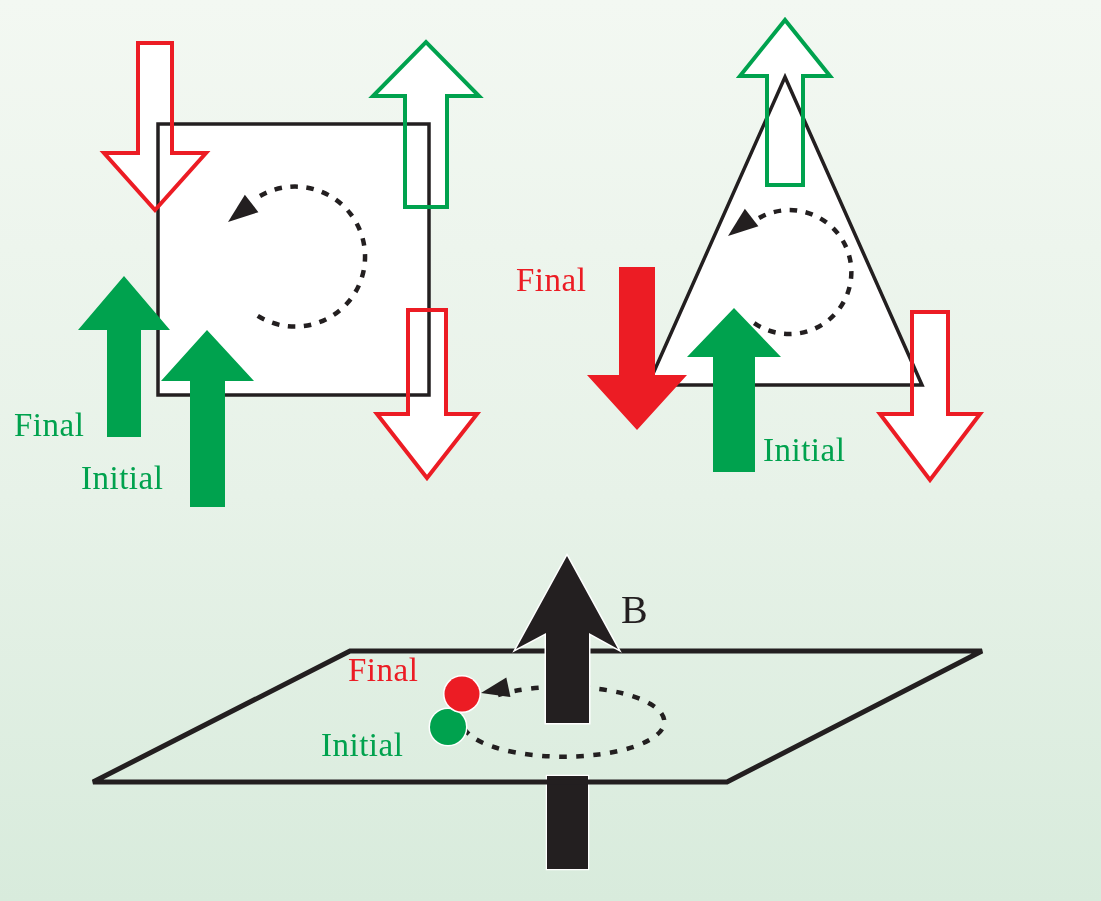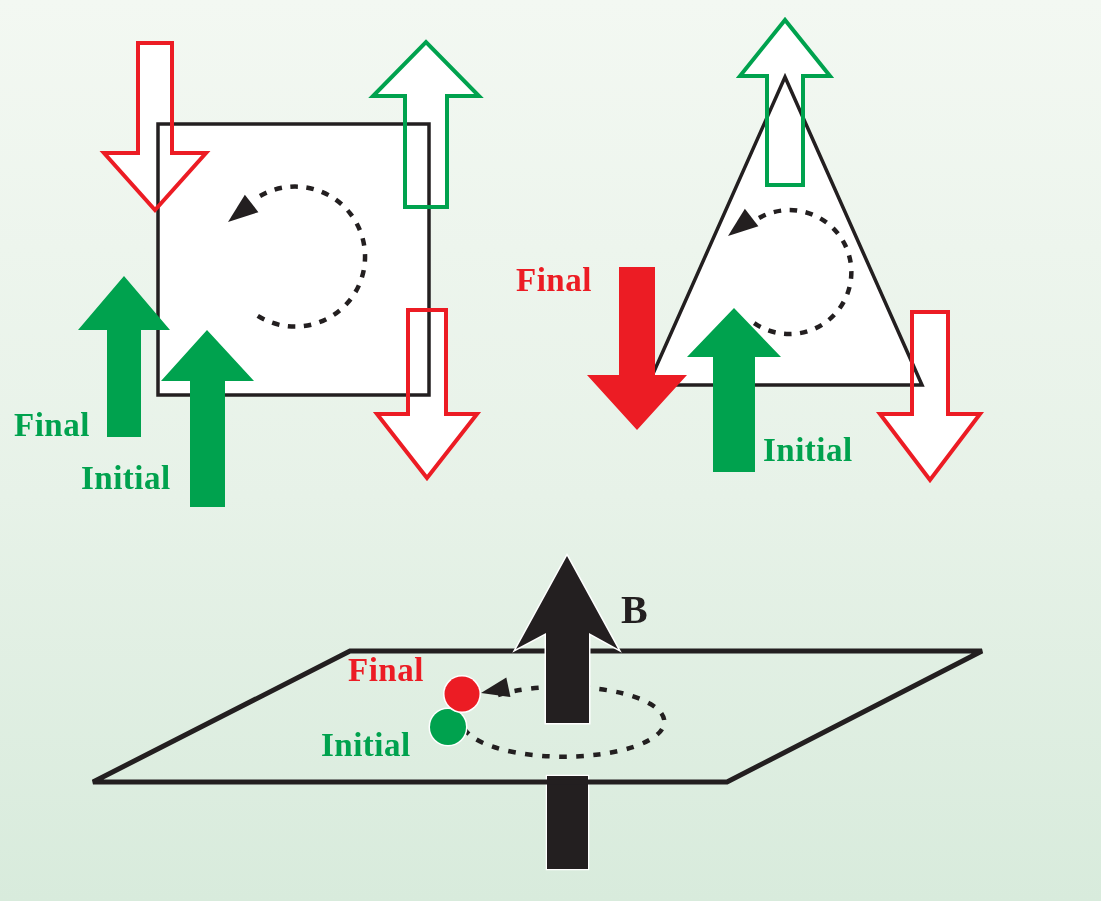--- a/index.html
+++ b/index.html
@@ -6,21 +6,21 @@
   body{
     width:1101px;height:901px;overflow:hidden;
     font-family:"Liberation Serif",serif;
   }
   #figure{
     position:relative;width:1101px;height:901px;
     background:linear-gradient(180deg,var(--bg-top) 0%, #e7f2e8 55%, var(--bg-bottom) 100%);
   }
   #figure svg{position:absolute;left:0;top:0;}
   .lbl{
-    position:absolute;font-weight:bold;font-size:33px;line-height:1;
+    position:absolute;font-weight:normal;font-size:33px;line-height:1;
     white-space:nowrap;letter-spacing:0.5px;
   }
   .lbl-green{color:var(--green);}
   .lbl-red{color:var(--red);}
   .lbl-ink{color:var(--ink);font-size:40px;}
   
   .fill-white{fill:#ffffff;}
   .fill-green{fill:var(--green);}
   .fill-red{fill:var(--red);}
   .fill-ink{fill:var(--ink);}

